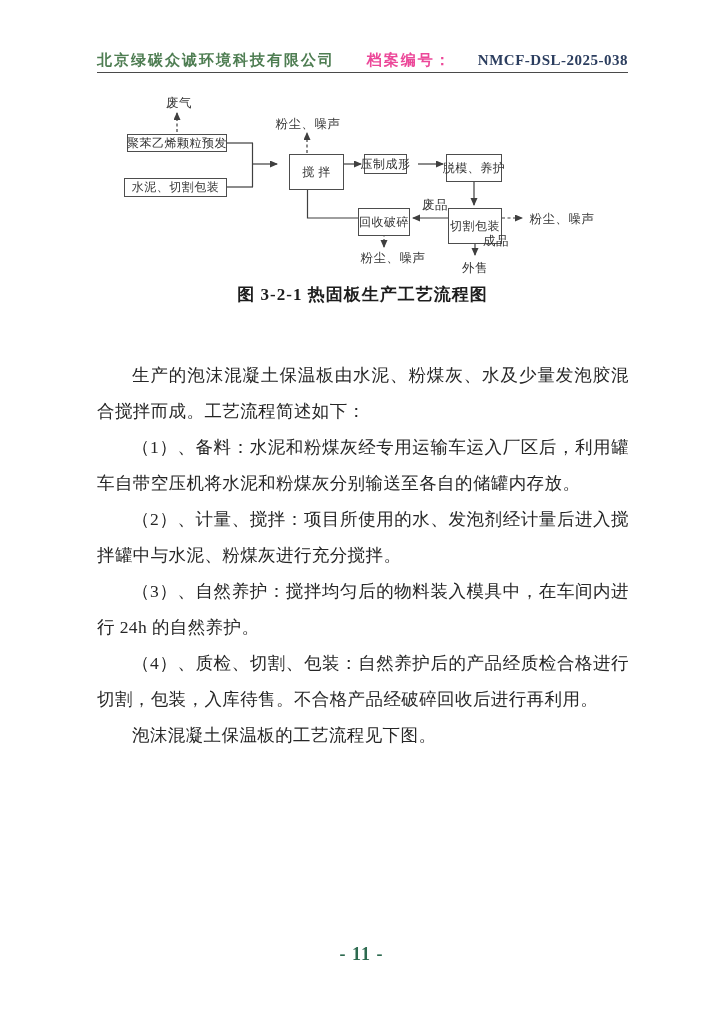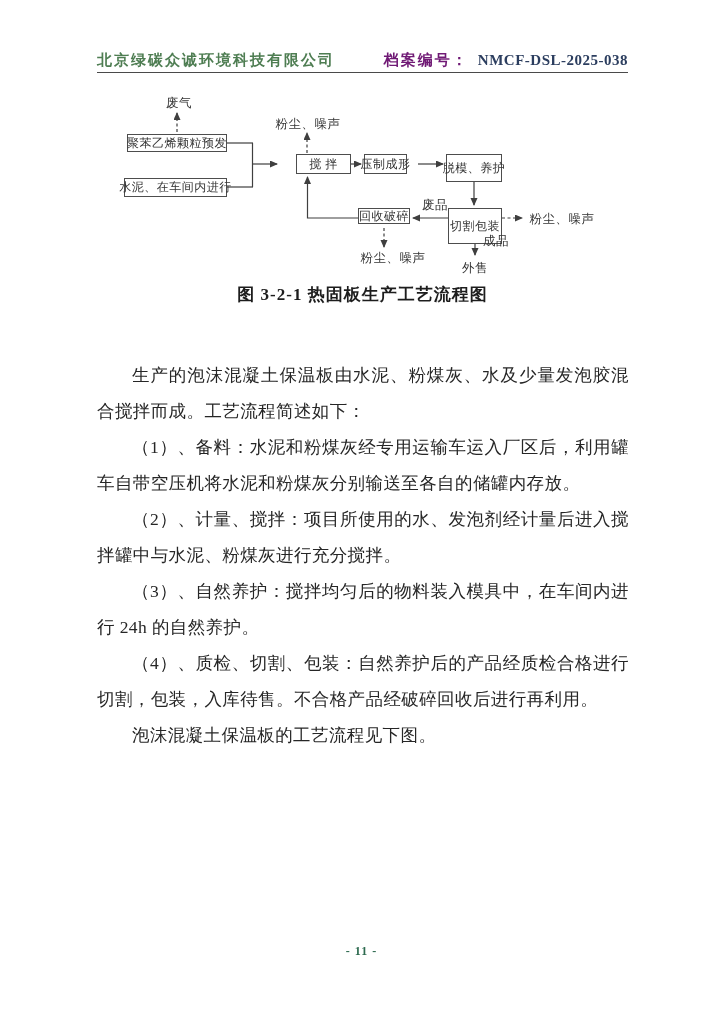--- a/index.html
+++ b/index.html
@@ -15,21 +15,21 @@
 
   
   .header {
     position: absolute; left: 97px; right: 95px; top: 48px; height: 25px;
     border-bottom: 1.5px solid #4a4a4a;
     font-size: 15px; font-weight: bold;
     display: flex; align-items: center;
   }
   .company { color: #4e7d52; letter-spacing: 2px; }
   .header-right { margin-left: auto; display: flex; align-items: center; }
-  .archive-label { color: #701a75; letter-spacing: 2px; margin-right: 9px; }
+  .archive-label { color: #ec4899; letter-spacing: 2px; margin-right: 26px; }
   .archive-number { color: #2c3e5f; letter-spacing: 0.5px; }
 
   
   .flowchart { position: absolute; left: 95px; top: 85px; width: 545px; height: 200px; }
   .flowchart svg { position: absolute; left: 0; top: 0; }
   .fc-box {
     position: absolute;
     border: 1px solid #4d4d4d;
     background: #ffffff;
     display: flex; align-items: center; justify-content: center;
@@ -59,21 +59,21 @@
   }
   .body-text p {
     text-indent: 2em;
     text-align: justify;
     letter-spacing: 0.4px;
   }
 
   
   .footer {
     position: absolute; left: 0; width: 723px; top: 944px;
-    text-align: center; font-size: 12px; font-weight: bold;
+    text-align: center; font-size: 18px; font-weight: bold;
     color: #2d6a4f; letter-spacing: 1px;
   }
 </style>
 </head>
 <body>
 
 <div class="page">
 
   <div class="header">
     <span class="company">北京绿碳众诚环境科技有限公司</span>
@@ -110,26 +110,26 @@
       <polyline points="263,133 212.5,133 212.5,92" fill="none" stroke="#3f3f3f" stroke-width="1.2" marker-end="url(#ah)"></polyline>
 
       <line x1="289" y1="143" x2="289" y2="162" stroke="#3f3f3f" stroke-width="1.2" stroke-dasharray="3 2.5" marker-end="url(#ah)"></line>
 
       <line x1="407" y1="133" x2="427" y2="133" stroke="#3f3f3f" stroke-width="1.2" stroke-dasharray="3 2.5" marker-end="url(#ah)"></line>
 
       <line x1="380" y1="143" x2="380" y2="170" stroke="#3f3f3f" stroke-width="1.2" marker-end="url(#ah)"></line>
     </svg>
 
     <div class="fc-box" style="left:32px; top:49px; width:100px; height:18px;">聚苯乙烯颗粒预发</div>
-    <div class="fc-box" style="left:29px; top:93px; width:103px; height:19px;">水泥、在车间内进行</div>
-    <div class="fc-box" style="left:201px; top:69px; width:55px; height:20px;">搅 拌</div>
+    <div class="fc-box" style="left:29px; top:93px; width:103px; height:19px;">水泥、切割包装</div>
+    <div class="fc-box" style="left:194px; top:69px; width:55px; height:36px;">搅 拌</div>
     <div class="fc-box" style="left:269px; top:69px; width:43px; height:20px;">压制成形</div>
     <div class="fc-box" style="left:351px; top:69px; width:56px; height:28px;">脱模、养护</div>
     <div class="fc-box" style="left:353px; top:123px; width:54px; height:36px;">切割包装</div>
-    <div class="fc-box" style="left:263px; top:123px; width:52px; height:16px;">回收破碎</div>
+    <div class="fc-box" style="left:263px; top:123px; width:52px; height:28px;">回收破碎</div>
 
     <div class="fc-label" style="left:62px; top:10px; width:44px;">废气</div>
     <div class="fc-label" style="left:178px; top:31px; width:70px;">粉尘、噪声</div>
     <div class="fc-label" style="left:320px; top:112px; width:40px;">废品</div>
     <div class="fc-label" style="left:431px; top:126px; width:72px;">粉尘、噪声</div>
     <div class="fc-label" style="left:388px; top:148px; width:40px; text-align:left;">成品</div>
     <div class="fc-label" style="left:263px; top:165px; width:70px;">粉尘、噪声</div>
     <div class="fc-label" style="left:360px; top:175px; width:40px;">外售</div>
   </div>
 

